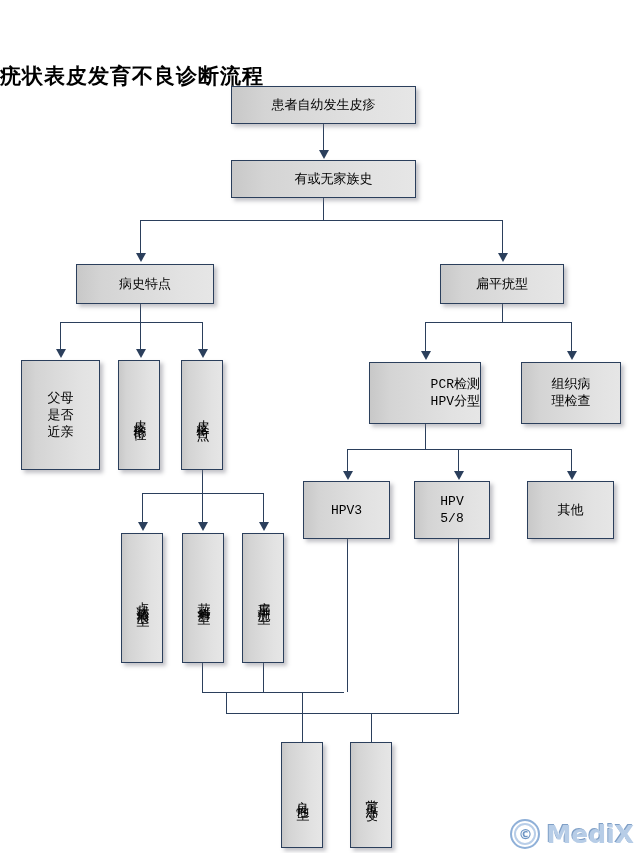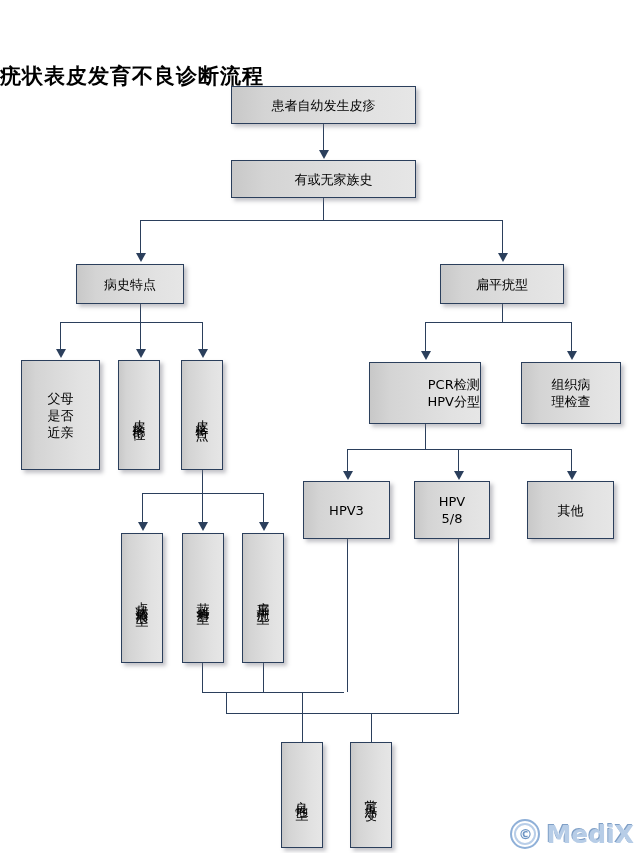--- a/index.html
+++ b/index.html
@@ -41,20 +41,21 @@
     justify-content: center;
     text-align: center;
     color: #000000;
     font-size: 13px;
     line-height: 17px;
     z-index: 3;
   }
   .node .lbl {
     display: block;
     white-space: pre-line;
+    font-family: Liberation Mono, monospace;
   }
   
   .node.vert .lbl {
     writing-mode: vertical-rl;
     text-orientation: upright;
     letter-spacing: 3px;
     white-space: nowrap;
   }
   .edge {
     position: absolute;
@@ -111,21 +112,21 @@
   <div id="title">疣状表皮发育不良诊断流程</div>
 
   <div class="node" style="left:231px; top:86px; width:185px; height:38px;">
     <span class="lbl">患者自幼发生皮疹</span>
   </div>
 
   <div class="node" style="left:231px; top:160px; width:185px; height:38px;padding-left:20px;">
     <span class="lbl">有或无家族史</span>
   </div>
 
-  <div class="node" style="left:76px; top:264px; width:108px; height:40px;">
+  <div class="node" style="left:76px; top:264px; width:138px; height:40px;">
     <span class="lbl">病史特点</span>
   </div>
 
   <div class="node" style="left:440px; top:264px; width:124px; height:40px;">
     <span class="lbl">扁平疣型</span>
   </div>
 
   <div class="node" style="left:21px; top:360px; width:79px; height:110px;">
     <span class="lbl">父母
 是否

